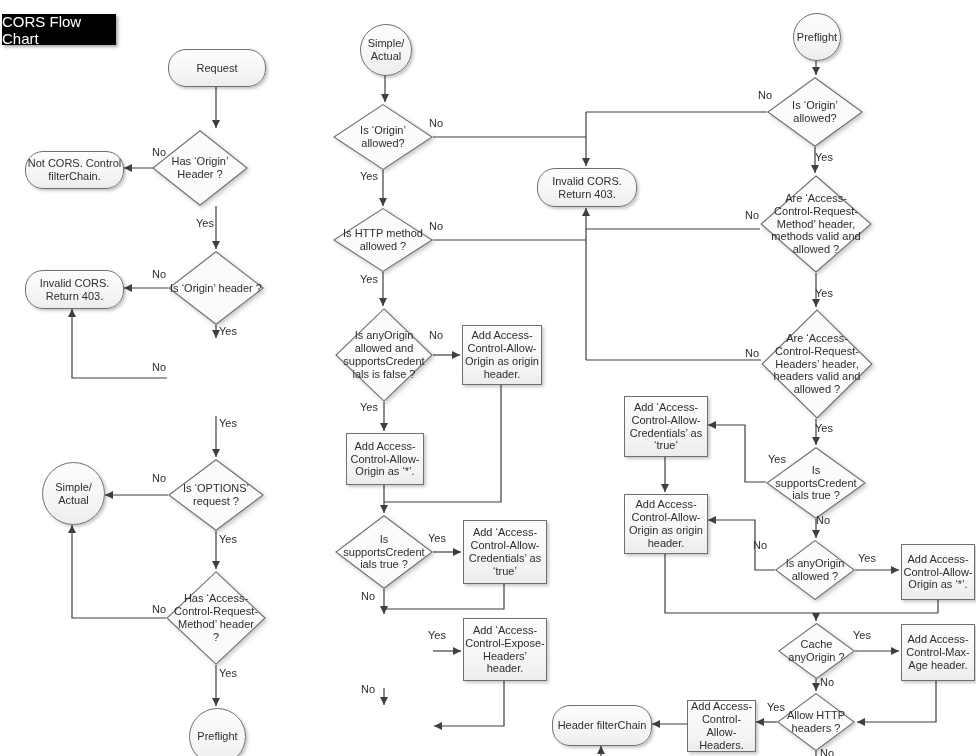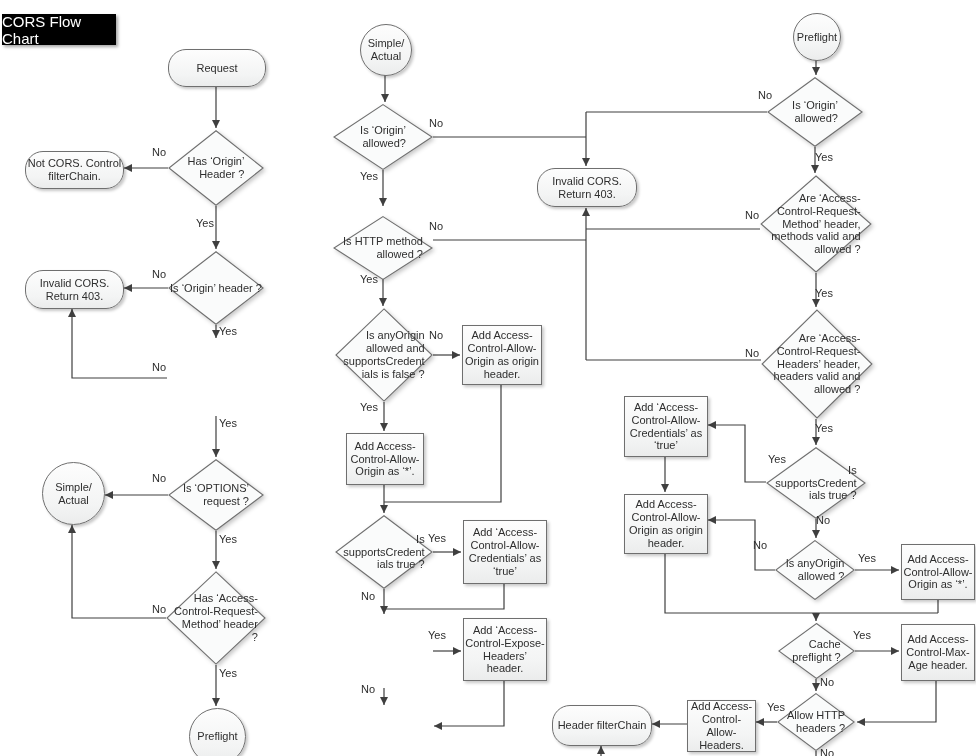--- a/index.html
+++ b/index.html
@@ -6,21 +6,21 @@
   #canvas{position:relative;width:976px;height:756px;background:#ffffff;overflow:hidden;
           font-family:"Liberation Sans", sans-serif;color:#2e2e2e;margin-top:12px;}
   #wires{position:absolute;left:0;top:0;width:976px;height:756px;}
   .node{position:absolute;display:flex;align-items:center;justify-content:center;
         text-align:center;font-size:11px;line-height:1.18;}
   .nlabel{position:relative;white-space:pre-line;z-index:2;padding:0 1px;}
   .box,.terminator,.circle{background:linear-gradient(180deg,#fdfdfd 0%,#f3f4f4 70%,#ebecec 100%);
         border:1px solid #6f6f6f;box-shadow:2px 2px 3px rgba(0,0,0,0.22);}
   .terminator{border-radius:18px;}
   .circle{border-radius:50%;}
-  .diamond{background:transparent;border:none;box-shadow:none;text-align:right;}
+  .diamond{background:transparent;border:none;box-shadow:none;}
   .diamond > svg{position:absolute;left:0;top:0;width:100%;height:100%;z-index:1;
         filter:drop-shadow(2px 2px 2px rgba(0,0,0,0.22));}
   .diamond polygon{fill:#fafbfb;stroke:#6f6f6f;stroke-width:1.1;}
   .elabel{position:absolute;font-size:11px;color:#2e2e2e;z-index:3;}
   #title{position:absolute;left:2px;top:2px;width:114px;height:31px;background:#000;color:#fff;
         display:flex;align-items:center;justify-content:center;font-size:15px;
         box-shadow:2px 2px 3px rgba(0,0,0,0.35);}
   polyline{fill:none;stroke:#3f3f3f;stroke-width:1.2;}
 </style>
 </head>
@@ -86,21 +86,21 @@
     <polyline points="777,710 756,710" marker-end="url(#arr)"></polyline>
     <polyline points="687,712 652,712" marker-end="url(#arr)"></polyline>
     <polyline points="816,739 816,754 601,754 601,734" marker-end="url(#arr)"></polyline>
   </svg>
 
   <div id="title">CORS Flow Chart</div>
 
   <div class="node terminator" style="left:168px;top:37px;width:96px;height:36px">
       <span class="nlabel">Request</span>
     </div>
-  <div class="node diamond" style="left:168px;top:118px;width:96px;height:76px">
+  <div class="node diamond" style="left:152px;top:118px;width:96px;height:76px">
       <svg viewBox="0 0 100 100" preserveAspectRatio="none">
         <polygon points="50,1 99,50 50,99 1,50" vector-effect="non-scaling-stroke"></polygon>
       </svg>
       <span class="nlabel">Has ‘Origin’
 Header ?</span>
     </div>
   <div class="node terminator" style="left:25px;top:139px;width:97px;height:36px">
       <span class="nlabel">Not CORS. Control
 filterChain.</span>
     </div>
@@ -146,21 +146,21 @@
       <svg viewBox="0 0 100 100" preserveAspectRatio="none">
         <polygon points="50,1 99,50 50,99 1,50" vector-effect="non-scaling-stroke"></polygon>
       </svg>
       <span class="nlabel">Is ‘Origin’
 allowed?</span>
     </div>
   <div class="node terminator" style="left:537px;top:156px;width:98px;height:37px">
       <span class="nlabel">Invalid CORS.
 Return 403.</span>
     </div>
-  <div class="node diamond" style="left:333px;top:204px;width:100px;height:64px">
+  <div class="node diamond" style="left:333px;top:196px;width:100px;height:64px">
       <svg viewBox="0 0 100 100" preserveAspectRatio="none">
         <polygon points="50,1 99,50 50,99 1,50" vector-effect="non-scaling-stroke"></polygon>
       </svg>
       <span class="nlabel">Is HTTP method
 allowed ?</span>
     </div>
   <div class="node diamond" style="left:335px;top:296px;width:98px;height:94px">
       <svg viewBox="0 0 100 100" preserveAspectRatio="none">
         <polygon points="50,1 99,50 50,99 1,50" vector-effect="non-scaling-stroke"></polygon>
       </svg>
@@ -260,21 +260,21 @@
   <div class="node box" style="left:901px;top:532px;width:72px;height:54px">
       <span class="nlabel">Add Access-
 Control-Allow-
 Origin as ‘*’.</span>
     </div>
   <div class="node diamond" style="left:778px;top:611px;width:77px;height:56px">
       <svg viewBox="0 0 100 100" preserveAspectRatio="none">
         <polygon points="50,1 99,50 50,99 1,50" vector-effect="non-scaling-stroke"></polygon>
       </svg>
       <span class="nlabel">Cache
-preflight ?</span>
+anyOrigin ?</span>
     </div>
   <div class="node box" style="left:901px;top:612px;width:72px;height:55px">
       <span class="nlabel">Add Access-
 Control-Max-
 Age header.</span>
     </div>
   <div class="node diamond" style="left:777px;top:681px;width:78px;height:58px">
       <svg viewBox="0 0 100 100" preserveAspectRatio="none">
         <polygon points="50,1 99,50 50,99 1,50" vector-effect="non-scaling-stroke"></polygon>
       </svg>

